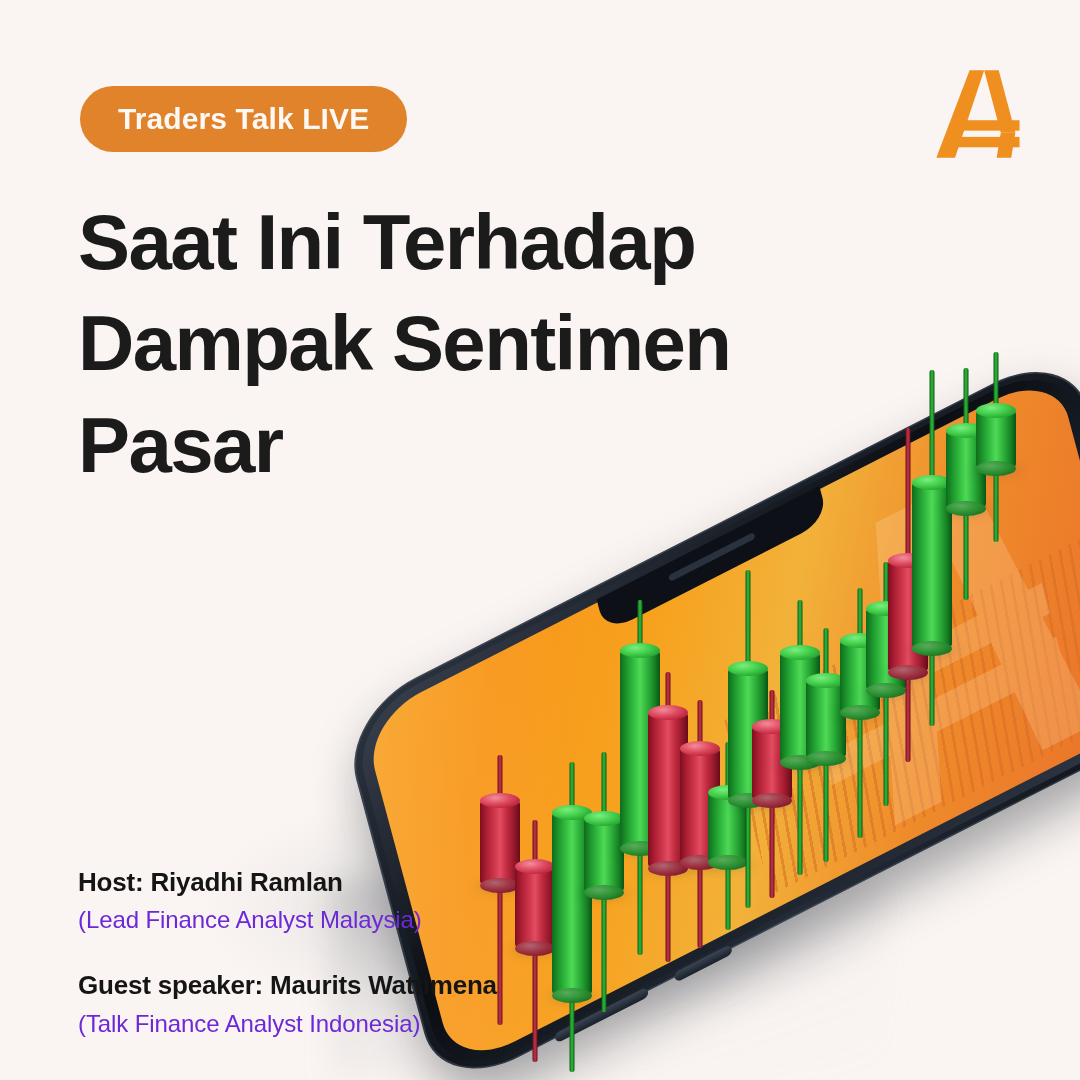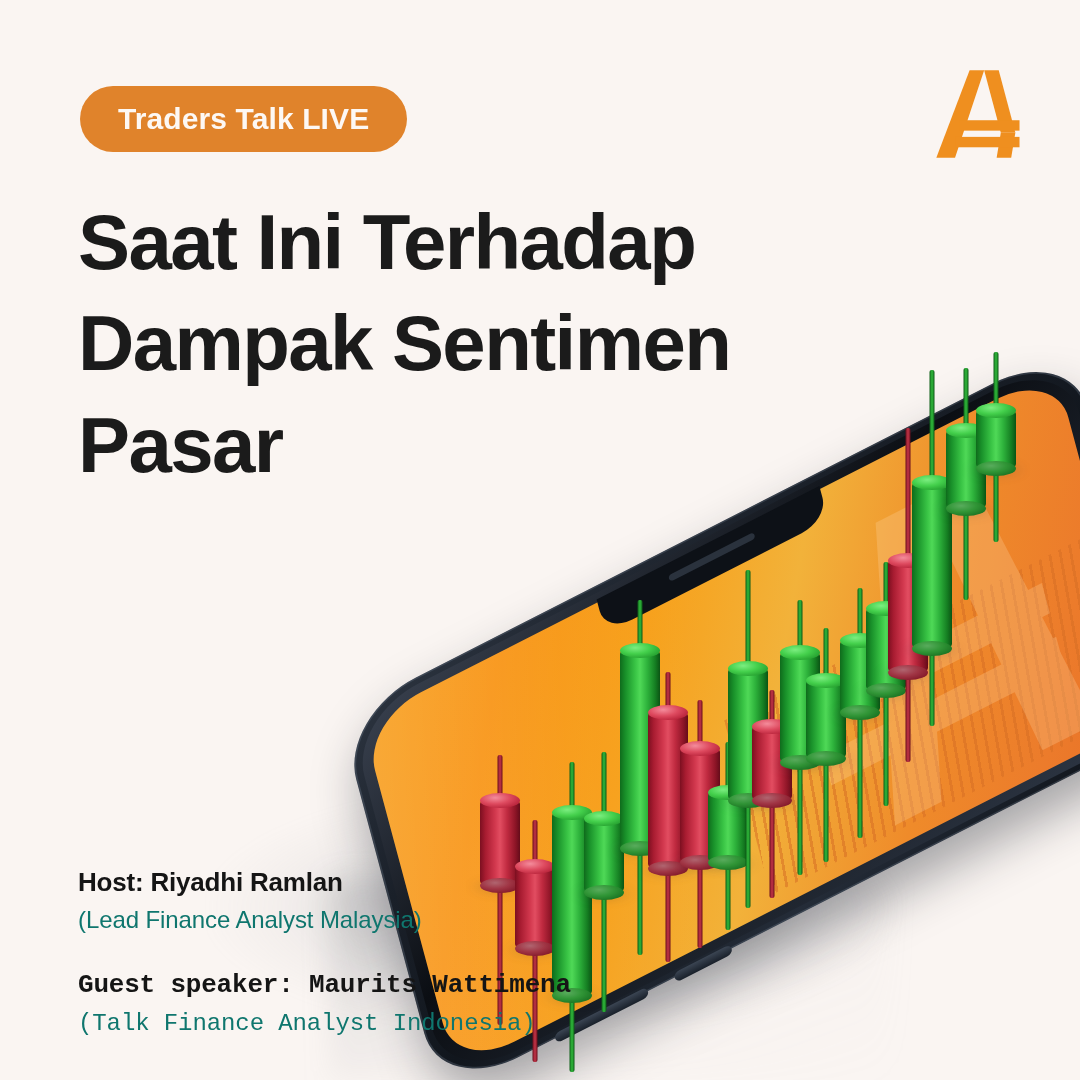--- a/index.html
+++ b/index.html
@@ -259,30 +259,30 @@
     top: 4px;
   }
 
   .credits {
     position: absolute;
     left: 78px;
     top: 866px;
     width: 560px;
   }
   .cred-block { margin-bottom: 34px; }
-  .cred-block:last-child { margin-bottom: 0; font-family: Liberation Mono, monospace; }
+  .cred-block:last-child { margin-bottom: 0; }
   .cred-name {
     color: #151515;
     font-size: 26px;
     font-weight: bold;
     line-height: 1.28;
     letter-spacing: -0.2px;
   }
   .cred-role {
-    color: #0f766e;
+    color: #6d28d9;
     font-size: 24px;
     font-weight: normal;
     line-height: 1.3;
     margin-top: 5px;
     letter-spacing: -0.1px;
   }
 
   
   .logo {
     position: absolute;

